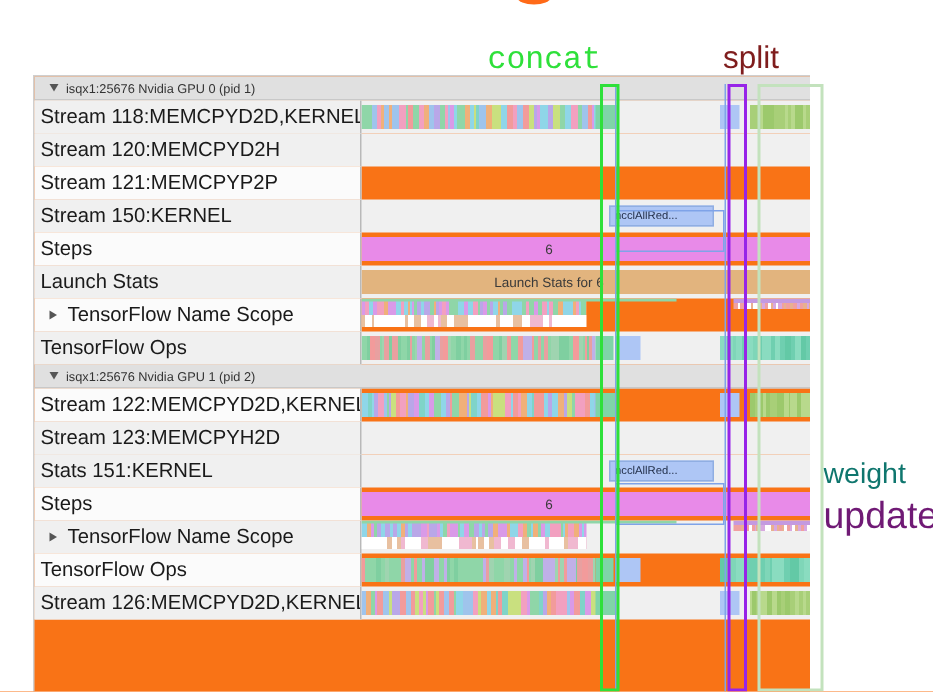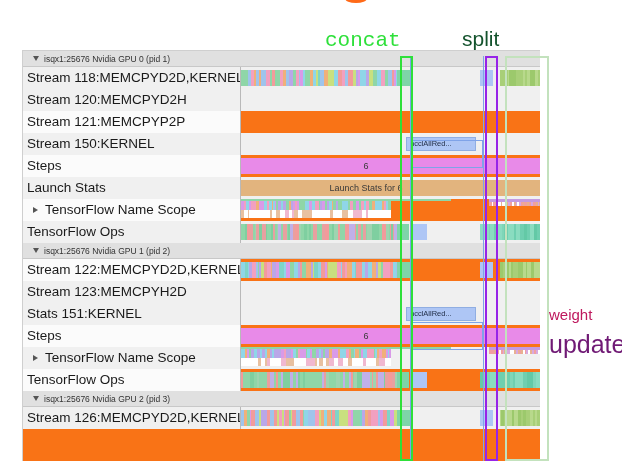--- a/index.html
+++ b/index.html
@@ -8,23 +8,23 @@
     background:#ffffff;
     font-family:"Liberation Sans", sans-serif;
     overflow:hidden;
     position:relative;
   }
   #stage{position:absolute;left:0;top:0;width:622px;height:461px;overflow:hidden;}
 
   
   .anno{position:absolute;font-weight:400;white-space:nowrap;line-height:1;}
   .anno-concat{left:325px;top:30px;font-size:21px;color:#2ee03a;font-family:Liberation Mono, monospace;}
-  .anno-split{left:462px;top:28px;font-size:21px;color:#14532d;}
+  .anno-split{left:482px;top:28px;font-size:21px;color:#7f1d1d;}
   .anno-nccl{left:432px;top:110px;font-size:19px;color:#5b7fd4;}
-  .anno-weight{left:549px;top:307px;font-size:15px;color:#be185d;}
+  .anno-weight{left:549px;top:307px;font-size:19px;color:#0f766e;}
   .anno-weight2{left:549px;top:332px;font-size:25px;color:#701a75;}
 
   .orange-cut{position:absolute;left:345px;top:-6px;width:22px;height:9px;background:#ff6a18;border-radius:50%;}
 
   
   #panel{position:absolute;left:22px;top:50px;width:518px;height:411px;background:#f97316;
          border-left:1px solid #cfcfcf;border-top:1px solid #cfcfcf;box-sizing:border-box;}
 
   .group-head{position:relative;height:15px;background:#e0e0e0;border-bottom:1px solid #c8c8c8;
               font-size:8.5px;color:#333;display:flex;align-items:center;padding-left:10px;}
@@ -181,24 +181,20 @@
       </div>
       <div class="row">
         <div class="label"><span>TensorFlow Ops</span></div>
         <div class="track">
           <div class="stripes" style="left: 0px; width: 156px; background-image: linear-gradient(to right, rgb(242, 155, 155) 0px, rgb(242, 155, 155) 2.1px, rgb(143, 214, 168) 2.1px, rgb(143, 214, 168) 5px, rgb(143, 214, 168) 5px, rgb(143, 214, 168) 6.8px, rgb(143, 214, 168) 6.8px, rgb(143, 214, 168) 9.5px, rgb(127, 207, 160) 9.5px, rgb(127, 207, 160) 13.1px, rgb(143, 214, 168) 13.1px, rgb(143, 214, 168) 15.8px, rgb(159, 212, 176) 15.8px, rgb(159, 212, 176) 18.2px, rgb(143, 214, 168) 18.2px, rgb(143, 214, 168) 22px, rgb(143, 214, 168) 22px, rgb(143, 214, 168) 24.6px, rgb(143, 214, 168) 24.6px, rgb(143, 214, 168) 26.1px, rgb(232, 160, 160) 26.1px, rgb(232, 160, 160) 29.1px, rgb(192, 176, 232) 29.1px, rgb(192, 176, 232) 33px, rgb(143, 214, 168) 33px, rgb(143, 214, 168) 34.8px, rgb(242, 155, 155) 34.8px, rgb(242, 155, 155) 37.2px, rgb(143, 214, 168) 37.2px, rgb(143, 214, 168) 40.3px, rgb(192, 176, 232) 40.3px, rgb(192, 176, 232) 42.2px, rgb(127, 207, 160) 42.2px, rgb(127, 207, 160) 46px, rgb(127, 207, 160) 46px, rgb(127, 207, 160) 48.6px, rgb(192, 176, 232) 48.6px, rgb(192, 176, 232) 51.8px, rgb(143, 214, 168) 51.8px, rgb(143, 214, 168) 55.1px, rgb(192, 176, 232) 55.1px, rgb(192, 176, 232) 57.2px, rgb(127, 207, 160) 57.2px, rgb(127, 207, 160) 58.8px, rgb(143, 214, 168) 58.8px, rgb(143, 214, 168) 61.8px, rgb(127, 207, 160) 61.8px, rgb(127, 207, 160) 64.1px, rgb(143, 214, 168) 64.1px, rgb(143, 214, 168) 66.3px, rgb(143, 214, 168) 66.3px, rgb(143, 214, 168) 69.5px, rgb(143, 214, 168) 69.5px, rgb(143, 214, 168) 72.6px, rgb(143, 214, 168) 72.6px, rgb(143, 214, 168) 74.7px, rgb(143, 214, 168) 74.7px, rgb(143, 214, 168) 76.1px, rgb(143, 214, 168) 76.1px, rgb(143, 214, 168) 79.7px, rgb(143, 214, 168) 79.7px, rgb(143, 214, 168) 81px, rgb(192, 176, 232) 81px, rgb(192, 176, 232) 82.8px, rgb(232, 160, 160) 82.8px, rgb(232, 160, 160) 84.8px, rgb(159, 212, 176) 84.8px, rgb(159, 212, 176) 88.3px, rgb(143, 214, 168) 88.3px, rgb(143, 214, 168) 89.5px, rgb(143, 214, 168) 89.5px, rgb(143, 214, 168) 92px, rgb(143, 214, 168) 92px, rgb(143, 214, 168) 95.1px, rgb(159, 212, 176) 95.1px, rgb(159, 212, 176) 99.1px, rgb(143, 214, 168) 99.1px, rgb(143, 214, 168) 101.8px, rgb(192, 176, 232) 101.8px, rgb(192, 176, 232) 104px, rgb(143, 214, 168) 104px, rgb(143, 214, 168) 107.7px, rgb(192, 176, 232) 107.7px, rgb(192, 176, 232) 110.2px, rgb(242, 155, 155) 110.2px, rgb(242, 155, 155) 111.6px, rgb(143, 214, 168) 111.6px, rgb(143, 214, 168) 113.3px, rgb(159, 212, 176) 113.3px, rgb(159, 212, 176) 115.6px, rgb(127, 207, 160) 115.6px, rgb(127, 207, 160) 117.6px, rgb(127, 207, 160) 117.6px, rgb(127, 207, 160) 120.8px, rgb(192, 176, 232) 120.8px, rgb(192, 176, 232) 123px, rgb(192, 176, 232) 123px, rgb(192, 176, 232) 126.6px, rgb(192, 176, 232) 126.6px, rgb(192, 176, 232) 128.9px, rgb(159, 212, 176) 128.9px, rgb(159, 212, 176) 131px, rgb(242, 155, 155) 131px, rgb(242, 155, 155) 132.4px, rgb(159, 212, 176) 132.4px, rgb(159, 212, 176) 135.1px, rgb(242, 155, 155) 135.1px, rgb(242, 155, 155) 136.8px, rgb(192, 176, 232) 136.8px, rgb(192, 176, 232) 140.3px, rgb(192, 176, 232) 140.3px, rgb(192, 176, 232) 142.8px, rgb(127, 207, 160) 142.8px, rgb(127, 207, 160) 144px, rgb(232, 160, 160) 144px, rgb(232, 160, 160) 147.1px, rgb(242, 155, 155) 147.1px, rgb(242, 155, 155) 149.4px, rgb(242, 155, 155) 149.4px, rgb(242, 155, 155) 151.2px, rgb(232, 160, 160) 151.2px, rgb(232, 160, 160) 154.4px, rgb(159, 212, 176) 154.4px, rgb(159, 212, 176) 156px);"></div>
           <div class="stripes" style="left: 156px; width: 12px; background: rgb(127, 212, 168);"></div>
           <div class="stripes" style="left: 169px; width: 17px; background: rgb(174, 198, 245);"></div>
           <div class="stripes" style="left: 239px; width: 64px; background-image: linear-gradient(to right, rgb(99, 201, 166) 0px, rgb(99, 201, 166) 4.5px, rgb(127, 214, 184) 4.5px, rgb(127, 214, 184) 7.1px, rgb(127, 214, 184) 7.1px, rgb(127, 214, 184) 10.4px, rgb(138, 220, 192) 10.4px, rgb(138, 220, 192) 14.3px, rgb(138, 220, 192) 14.3px, rgb(138, 220, 192) 17px, rgb(111, 207, 176) 17px, rgb(111, 207, 176) 21.9px, rgb(111, 207, 176) 21.9px, rgb(111, 207, 176) 23.9px, rgb(111, 207, 176) 23.9px, rgb(111, 207, 176) 28.6px, rgb(111, 207, 176) 28.6px, rgb(111, 207, 176) 30.1px, rgb(127, 214, 184) 30.1px, rgb(127, 214, 184) 33.2px, rgb(111, 207, 176) 33.2px, rgb(111, 207, 176) 34.9px, rgb(138, 220, 192) 34.9px, rgb(138, 220, 192) 38.9px, rgb(138, 220, 192) 38.9px, rgb(138, 220, 192) 42.6px, rgb(111, 207, 176) 42.6px, rgb(111, 207, 176) 46.8px, rgb(99, 201, 166) 46.8px, rgb(99, 201, 166) 49.3px, rgb(99, 201, 166) 49.3px, rgb(99, 201, 166) 52.6px, rgb(127, 214, 184) 52.6px, rgb(127, 214, 184) 56.1px, rgb(138, 220, 192) 56.1px, rgb(138, 220, 192) 60.6px, rgb(127, 214, 184) 60.6px, rgb(127, 214, 184) 62.5px, rgb(111, 207, 176) 62.5px, rgb(111, 207, 176) 64px);"></div>
         </div>
       </div>
-      <div class="group-head">
-        <span class="tri"></span>
-        <span>isqx1:25676 Nvidia GPU 2 (pid 3)</span>
-      </div>
       <div class="row alt">
         <div class="label"><span>Stream 126:MEMCPYD2D,KERNEL,MI</span></div>
         <div class="track">
           <div class="stripes" style="left: 0px; width: 165px; background-image: linear-gradient(to right, rgb(159, 196, 236) 0px, rgb(159, 196, 236) 2.7px, rgb(240, 176, 122) 2.7px, rgb(240, 176, 122) 6.1px, rgb(143, 214, 168) 6.1px, rgb(143, 214, 168) 8.9px, rgb(217, 154, 232) 8.9px, rgb(217, 154, 232) 10.4px, rgb(242, 155, 155) 10.4px, rgb(242, 155, 155) 14px, rgb(159, 196, 236) 14px, rgb(159, 196, 236) 18px, rgb(201, 224, 127) 18px, rgb(201, 224, 127) 20.1px, rgb(185, 167, 232) 20.1px, rgb(185, 167, 232) 22.4px, rgb(185, 167, 232) 22.4px, rgb(185, 167, 232) 25.6px, rgb(242, 155, 155) 25.6px, rgb(242, 155, 155) 29.4px, rgb(159, 196, 236) 29.4px, rgb(159, 196, 236) 33.3px, rgb(242, 155, 155) 33.3px, rgb(242, 155, 155) 35.7px, rgb(201, 224, 127) 35.7px, rgb(201, 224, 127) 38.2px, rgb(242, 160, 192) 38.2px, rgb(242, 160, 192) 40.8px, rgb(201, 224, 127) 40.8px, rgb(201, 224, 127) 43px, rgb(217, 154, 232) 43px, rgb(217, 154, 232) 44.3px, rgb(242, 155, 155) 44.3px, rgb(242, 155, 155) 48px, rgb(143, 214, 168) 48px, rgb(143, 214, 168) 49.6px, rgb(201, 224, 127) 49.6px, rgb(201, 224, 127) 51.4px, rgb(242, 155, 155) 51.4px, rgb(242, 155, 155) 55px, rgb(159, 196, 236) 55px, rgb(159, 196, 236) 58.5px, rgb(242, 155, 155) 58.5px, rgb(242, 155, 155) 61.6px, rgb(143, 214, 168) 61.6px, rgb(143, 214, 168) 63.3px, rgb(143, 214, 232) 63.3px, rgb(143, 214, 232) 67.4px, rgb(159, 196, 236) 67.4px, rgb(159, 196, 236) 71.4px, rgb(159, 196, 236) 71.4px, rgb(159, 196, 236) 74.1px, rgb(242, 160, 192) 74.1px, rgb(242, 160, 192) 77.7px, rgb(201, 224, 127) 77.7px, rgb(201, 224, 127) 79.7px, rgb(240, 176, 122) 79.7px, rgb(240, 176, 122) 83.4px, rgb(143, 214, 232) 83.4px, rgb(143, 214, 232) 86.3px, rgb(240, 176, 122) 86.3px, rgb(240, 176, 122) 89.5px, rgb(127, 212, 200) 89.5px, rgb(127, 212, 200) 91.1px, rgb(242, 155, 155) 91.1px, rgb(242, 155, 155) 93.5px, rgb(127, 212, 200) 93.5px, rgb(127, 212, 200) 97.5px, rgb(201, 224, 127) 97.5px, rgb(201, 224, 127) 101.6px, rgb(201, 224, 127) 101.6px, rgb(201, 224, 127) 103.7px, rgb(201, 224, 127) 103.7px, rgb(201, 224, 127) 106.5px, rgb(242, 160, 192) 106.5px, rgb(242, 160, 192) 110.3px, rgb(217, 154, 232) 110.3px, rgb(217, 154, 232) 112.2px, rgb(143, 214, 168) 112.2px, rgb(143, 214, 168) 116.7px, rgb(143, 214, 168) 116.7px, rgb(143, 214, 168) 118.5px, rgb(127, 212, 200) 118.5px, rgb(127, 212, 200) 121.1px, rgb(185, 167, 232) 121.1px, rgb(185, 167, 232) 123.6px, rgb(240, 176, 122) 123.6px, rgb(240, 176, 122) 126.6px, rgb(242, 155, 155) 126.6px, rgb(242, 155, 155) 129.9px, rgb(242, 160, 192) 129.9px, rgb(242, 160, 192) 132.9px, rgb(242, 160, 192) 132.9px, rgb(242, 160, 192) 137px, rgb(159, 196, 236) 137px, rgb(159, 196, 236) 139.1px, rgb(217, 154, 232) 139.1px, rgb(217, 154, 232) 141.8px, rgb(242, 155, 155) 141.8px, rgb(242, 155, 155) 146px, rgb(127, 212, 200) 146px, rgb(127, 212, 200) 149.3px, rgb(217, 154, 232) 149.3px, rgb(217, 154, 232) 153px, rgb(201, 224, 127) 153px, rgb(201, 224, 127) 157.2px, rgb(143, 214, 232) 157.2px, rgb(143, 214, 232) 160.3px, rgb(185, 167, 232) 160.3px, rgb(185, 167, 232) 163.8px, rgb(242, 155, 155) 163.8px, rgb(242, 155, 155) 165px);"></div>
           <div class="stripes" style="left: 156px; width: 14px; background: rgb(127, 212, 168);"></div>
           <div class="stripes" style="left: 239px; width: 13px; background: rgb(174, 198, 245);"></div>
           <div class="stripes" style="left: 259px; width: 44px; background-image: linear-gradient(to right, rgb(184, 217, 140) 0px, rgb(184, 217, 140) 1.3px, rgb(156, 201, 108) 1.3px, rgb(156, 201, 108) 4px, rgb(168, 207, 120) 4px, rgb(168, 207, 120) 6.1px, rgb(184, 217, 140) 6.1px, rgb(184, 217, 140) 9px, rgb(184, 217, 140) 9px, rgb(184, 217, 140) 11.6px, rgb(156, 201, 108) 11.6px, rgb(156, 201, 108) 14.4px, rgb(184, 217, 140) 14.4px, rgb(184, 217, 140) 16.8px, rgb(184, 217, 140) 16.8px, rgb(184, 217, 140) 18.3px, rgb(156, 201, 108) 18.3px, rgb(156, 201, 108) 21px, rgb(168, 207, 120) 21px, rgb(168, 207, 120) 23.4px, rgb(156, 201, 108) 23.4px, rgb(156, 201, 108) 26.4px, rgb(168, 207, 120) 26.4px, rgb(168, 207, 120) 29px, rgb(168, 207, 120) 29px, rgb(168, 207, 120) 30.2px, rgb(184, 217, 140) 30.2px, rgb(184, 217, 140) 32.7px, rgb(168, 207, 120) 32.7px, rgb(168, 207, 120) 35.1px, rgb(184, 217, 140) 35.1px, rgb(184, 217, 140) 37.4px, rgb(168, 207, 120) 37.4px, rgb(168, 207, 120) 40.2px, rgb(156, 201, 108) 40.2px, rgb(156, 201, 108) 42.8px, rgb(184, 217, 140) 42.8px, rgb(184, 217, 140) 44px);"></div>
         </div>
       </div>
     </div>

